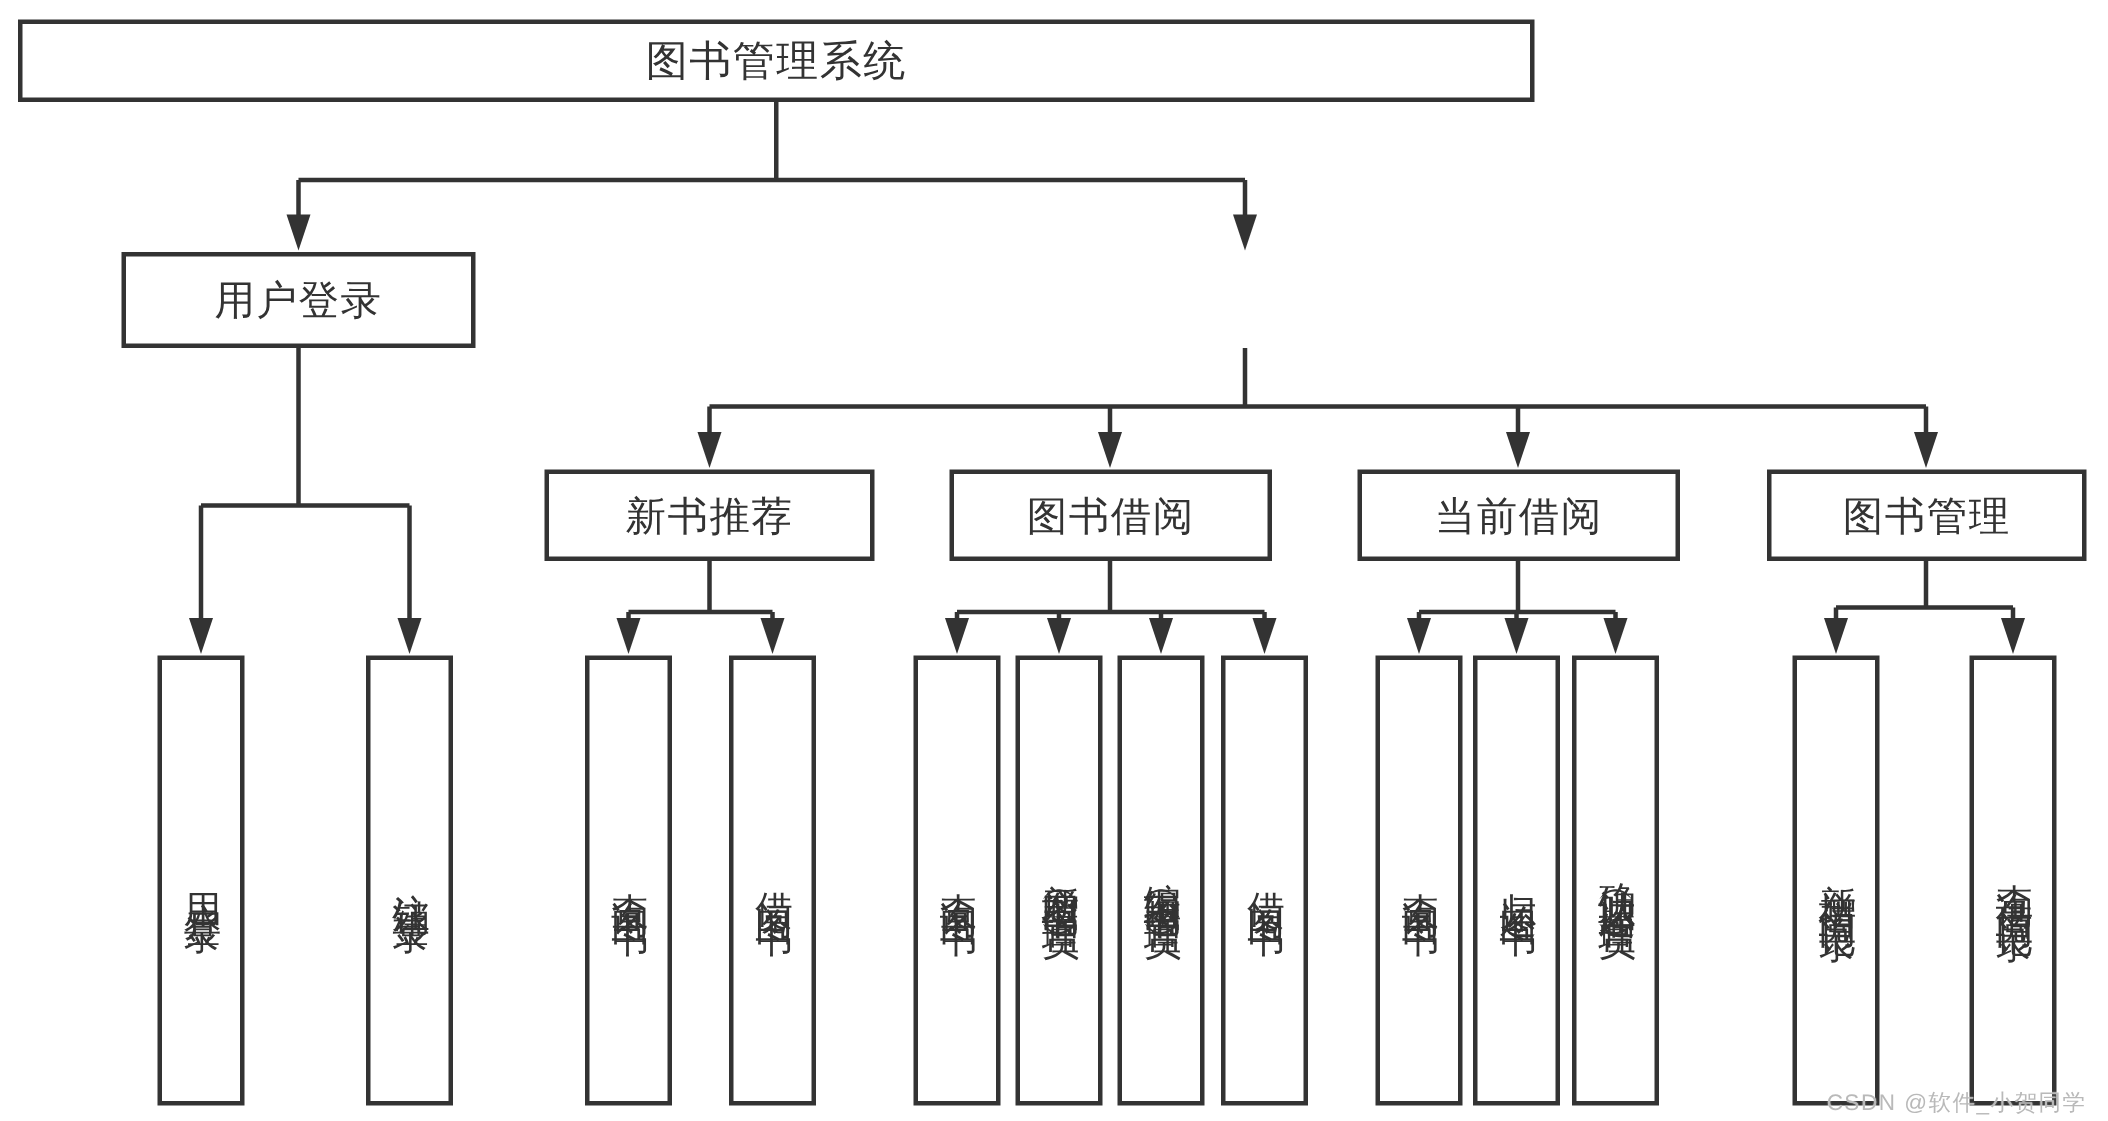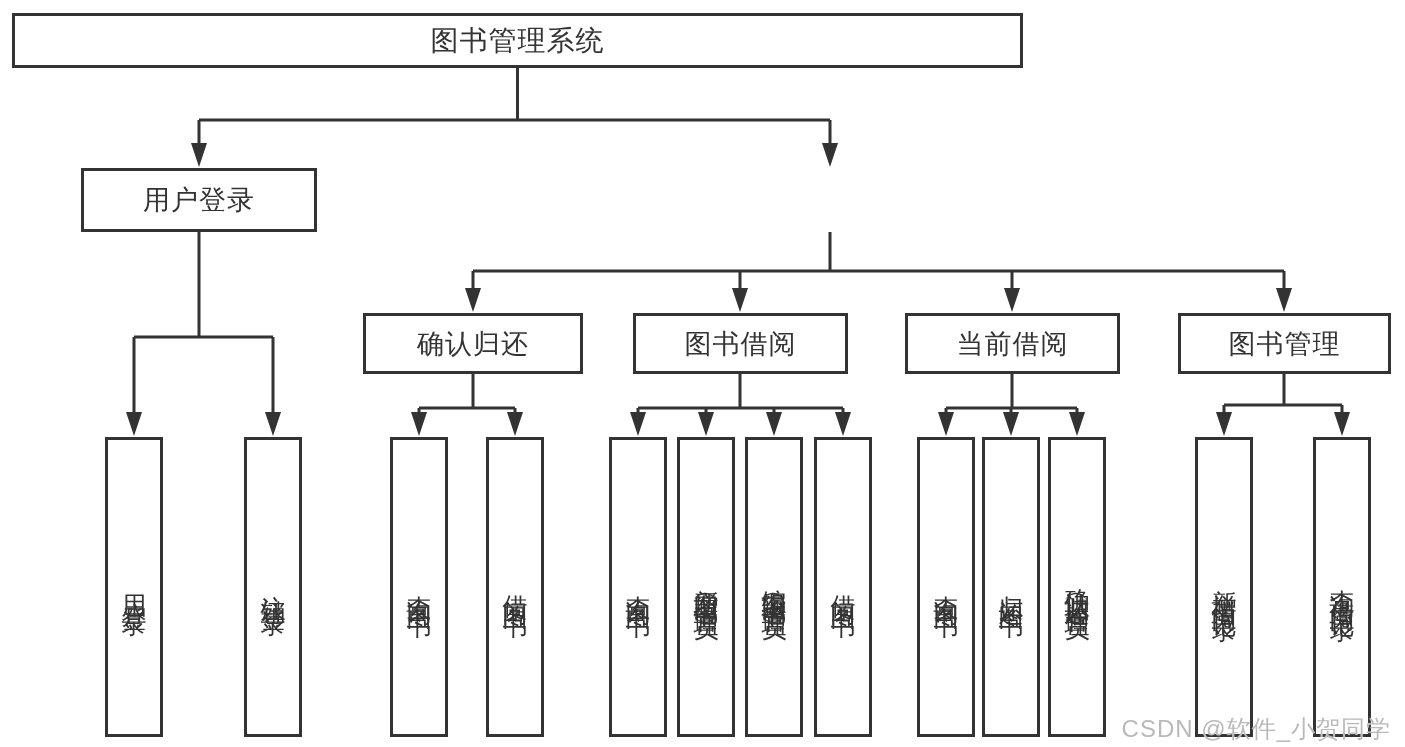--- a/index.html
+++ b/index.html
@@ -83,21 +83,21 @@
   #leaf-d1 { left: 917px; }
   #leaf-d2 { left: 982px; }
   #leaf-d3 { left: 1048px; }
   #leaf-e1 { left: 1195px; }
   #leaf-e2 { left: 1313px; }
 
   .watermark {
     position: absolute;
     right: 14px;
     bottom: 2px;
-    font-size: 24px;
+    font-size: 15px;
     color: #b9b9b9;
     text-shadow: 0 0 1px #ffffff;
     letter-spacing: 1px;
     z-index: 3;
   }
 </style>
 </head>
 <body>
 
 <div class="canvas">
@@ -140,21 +140,21 @@
 
   <div class="node hbox root" id="node-root">
     <span>图书管理系统</span>
   </div>
 
   <div class="node hbox" id="node-user-login">
     <span>用户登录</span>
   </div>
 
   <div class="node hbox" id="node-g0">
-    <span>确认归还</span>
+    <span>新书推荐</span>
   </div>
   <div class="node hbox" id="node-g1">
     <span>图书借阅</span>
   </div>
   <div class="node hbox" id="node-g2">
     <span>当前借阅</span>
   </div>
   <div class="node hbox" id="node-g3">
     <span>图书管理</span>
   </div>

